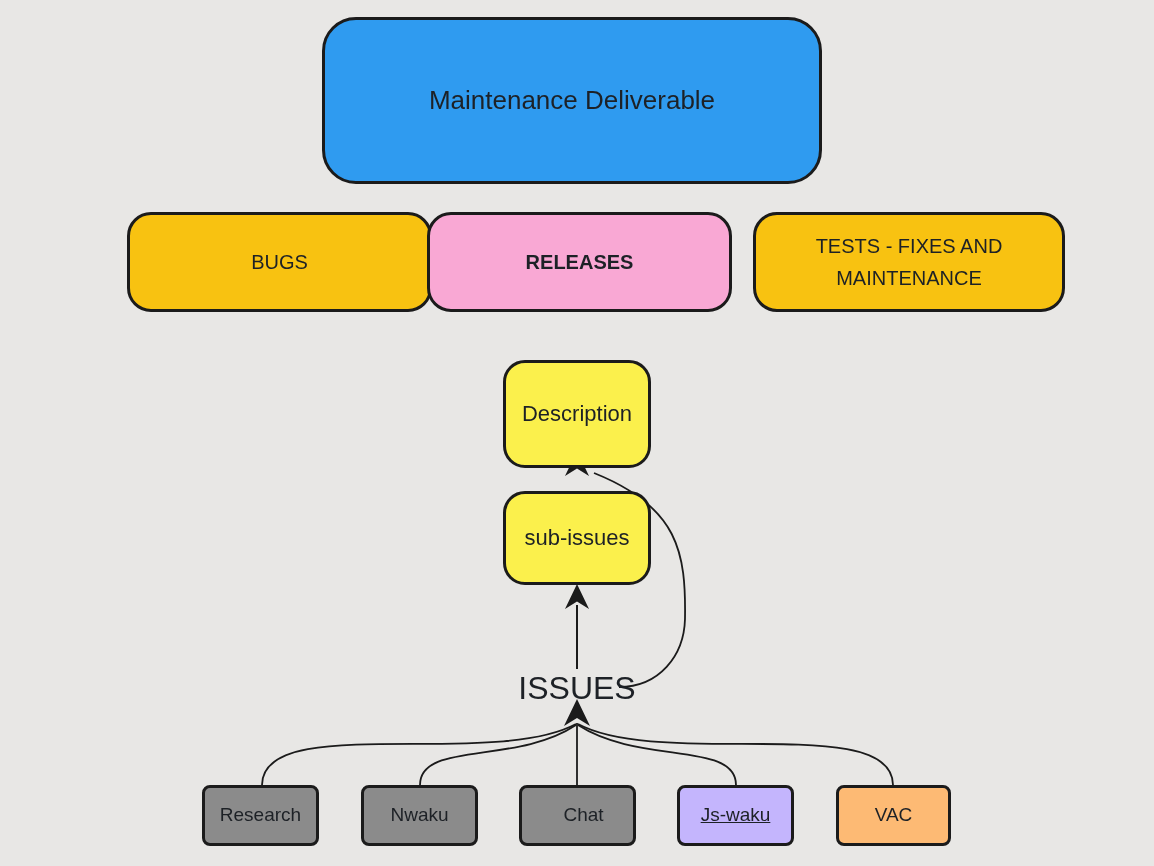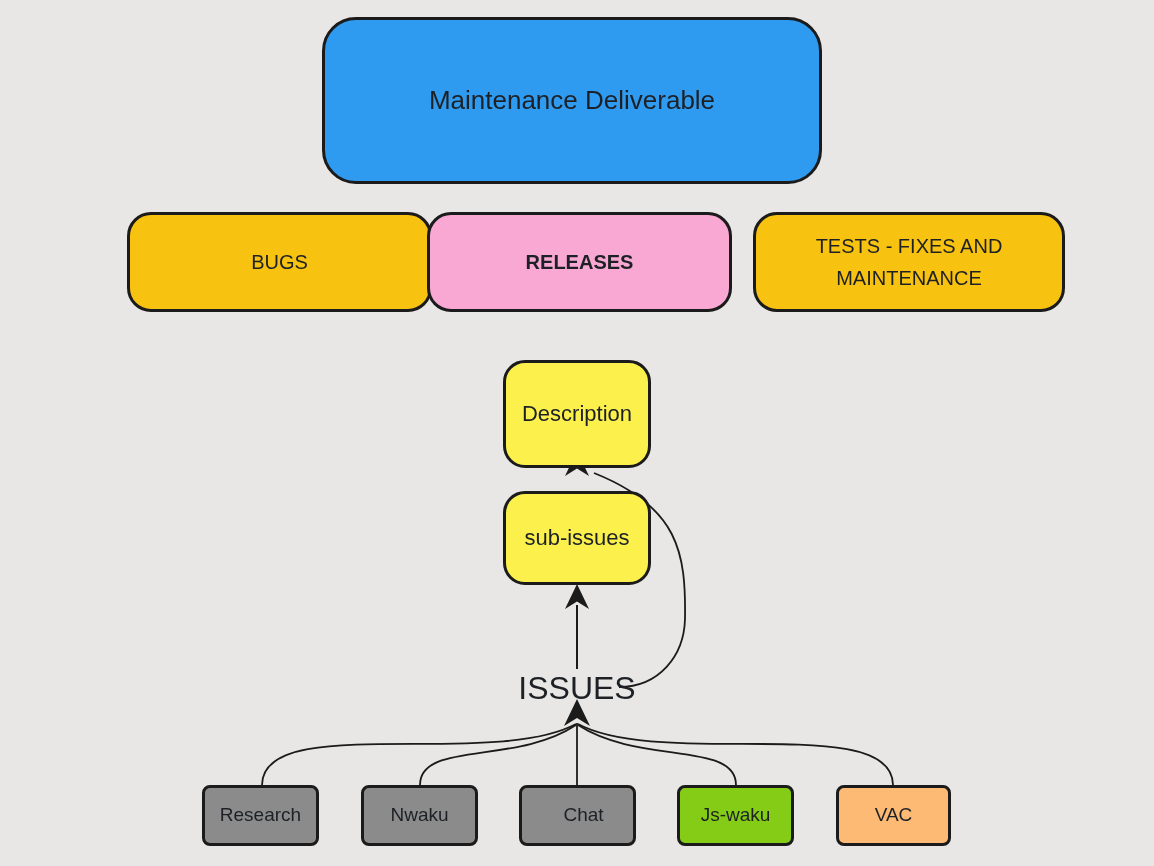--- a/index.html
+++ b/index.html
@@ -94,21 +94,21 @@
   </div>
 
   <div class="node node-gray node-nwaku" style="background-color: rgb(139, 139, 139);">
     <span>Nwaku</span>
   </div>
 
   <div class="node node-gray node-chat" style="background-color: rgb(139, 139, 139);">
     <span>Chat</span>
   </div>
 
-  <div class="node node-gray node-jswaku" style="background-color: #84cc16;">
+  <div class="node node-gray node-jswaku" style="background-color: #c4b5fd; text-decoration: underline;">
     <span>Js-waku</span>
   </div>
 
   <div class="node node-gray node-vac" style="background-color: #fdba74;">
     <span>VAC</span>
   </div>
 
 </div>
 
 </body></html>

